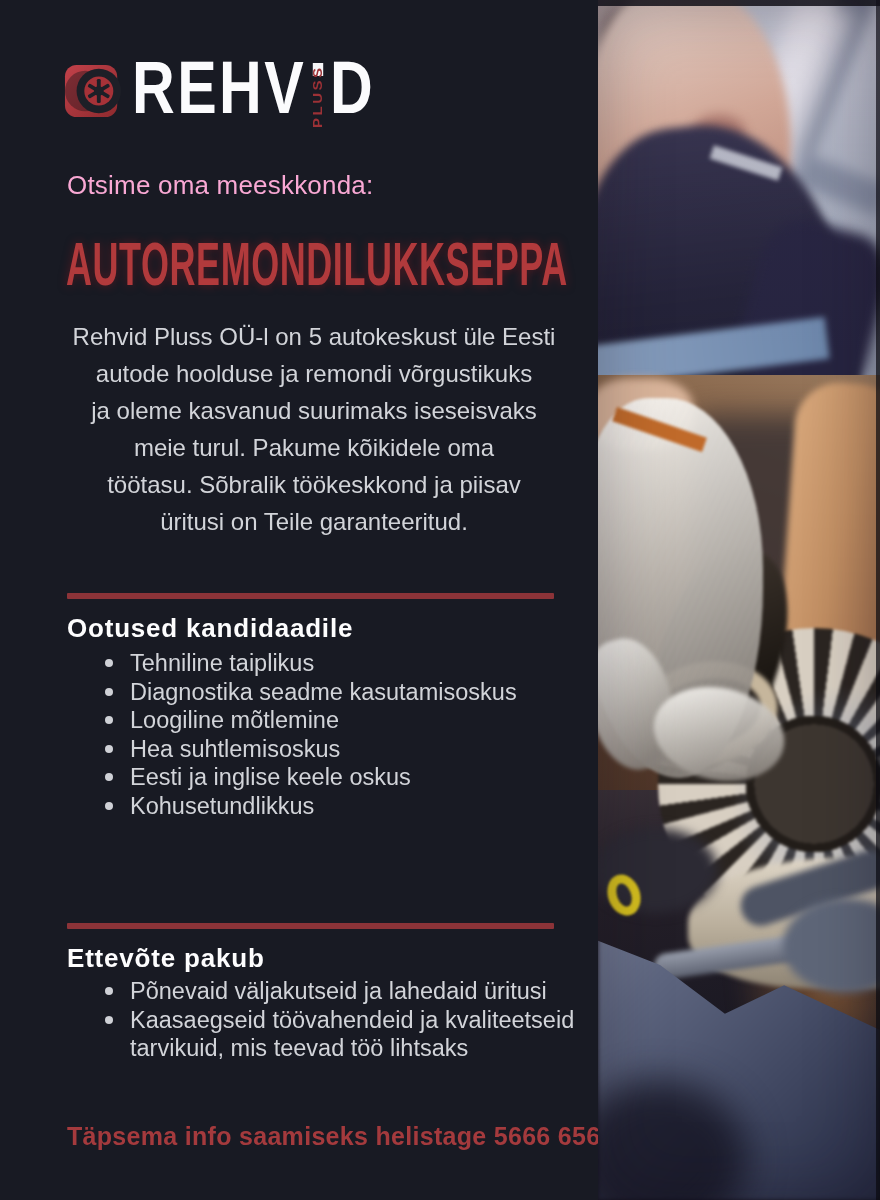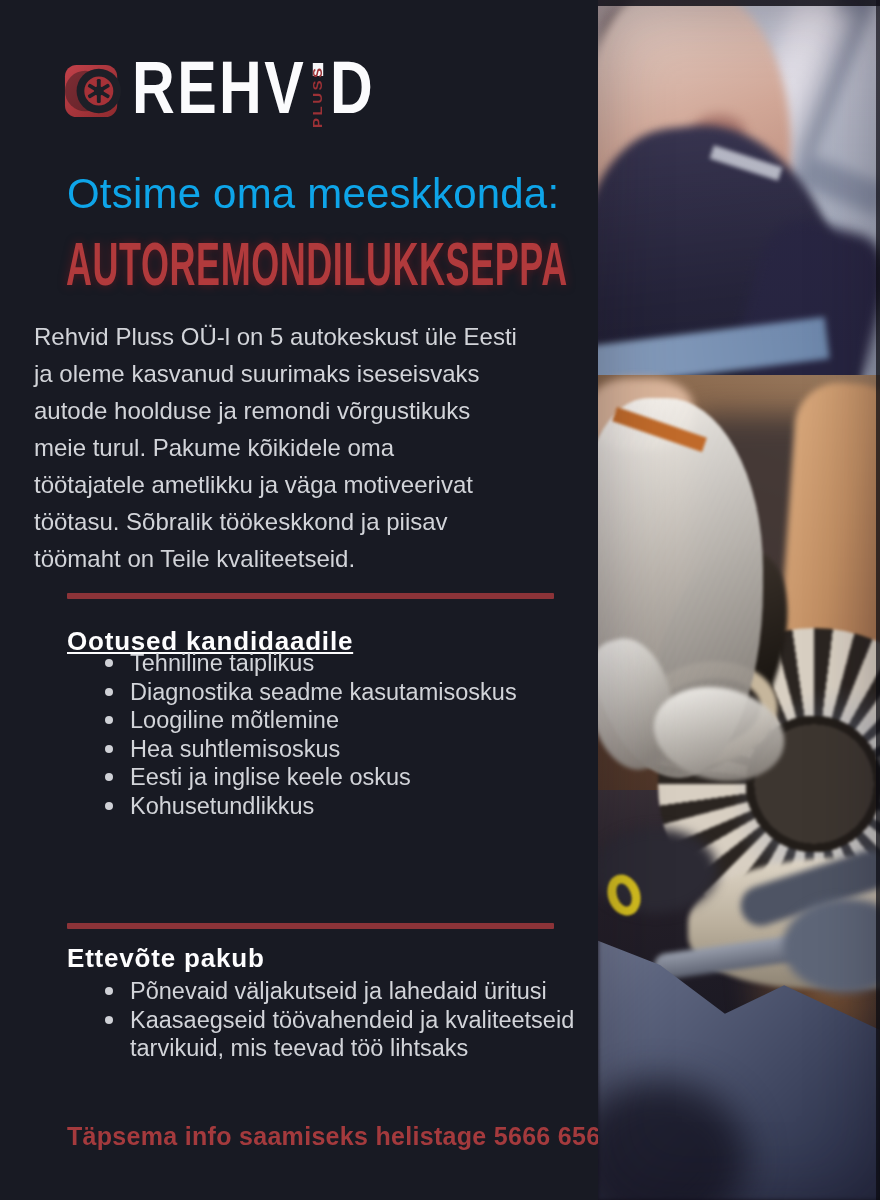--- a/index.html
+++ b/index.html
@@ -10,36 +10,36 @@
   .left-panel { position:absolute; left:0; top:0; width:598px; height:1200px; background:#181a23; }
 
   .logo { position:absolute; left:64px; top:58px; display:flex; align-items:flex-start; gap:10px; }
   .logo-text { display:flex; align-items:flex-start; transform:scaleX(0.8); transform-origin:left top;
                font-weight:bold; font-size:74px; line-height:0.82; letter-spacing:3px; color:#fbfbfd; white-space:nowrap; }
   .logo-i { display:inline-flex; flex-direction:column; align-items:center; width:24px; margin:0 3px; }
   .i-dot { width:13px; height:13px; background:#f6f6f8; margin-top:5px; }
   .i-pluss { writing-mode:vertical-rl; transform:rotate(180deg); font-size:15px; font-weight:bold;
              letter-spacing:2.5px; color:#9c3136; line-height:1; margin-top:4px; height:48px; }
 
-  .intro { position:absolute; left:67px; top:170px; font-size:42px; color:#0ea5e9; letter-spacing:0.2px; white-space:nowrap; }
+  .intro { position:absolute; left:67px; top:170px; font-size:26px; color:#f9a8d4; letter-spacing:0.2px; white-space:nowrap; }
 
   .headline { position:absolute; left:66px; top:233px; font-size:62px; line-height:1; font-weight:bold;
               color:#b13a3c; transform:scaleX(0.58); transform-origin:left top; white-space:nowrap;
               letter-spacing:1px; text-shadow:0 0 12px rgba(140,25,32,0.5); }
 
-  .description { position:absolute; left:34px; top:318px; width:560px; 
+  .description { position:absolute; left:34px; top:318px; width:560px; text-align:center;
                  font-size:24px; line-height:37px; color:#d2d4d9; }
   .description div { white-space:nowrap; }
 
   .divider { position:absolute; left:67px; width:487px; height:6px; background:#8b3338; border-radius:1px; }
   .divider.d1 { top:593px; }
   .divider.d2 { top:923px; }
 
   .section-title { position:absolute; left:67px; font-size:26px; font-weight:bold; color:#fdfdfe; letter-spacing:0.8px; }
-  .section-title.t1 { top:626px;text-decoration:underline; }
+  .section-title.t1 { top:613px; }
   .section-title.t2 { top:943px; }
 
   ul.bullets { position:absolute; left:67px; margin:0; padding:0; list-style:none; }
   ul.bullets.l1 { top:649px; }
   ul.bullets.l2 { top:977px; }
   ul.bullets li { position:relative; padding-left:63px; font-size:23.5px; line-height:28.5px; color:#d2d4d9; }
   ul.bullets.l1 li { max-width:420px; }
   ul.bullets.l2 li { max-width:470px; }
   ul.bullets li::before { content:""; position:absolute; left:38px; top:10px; width:8px; height:8px;
                           border-radius:50%; background:#cfd1d6; }
@@ -171,26 +171,25 @@
         <span>D</span>
       </div>
     </div>
 
     <div class="intro">Otsime oma meeskkonda:</div>
 
     <div class="headline">AUTOREMONDILUKKSEPPA</div>
 
     <div class="description">
       <div>Rehvid Pluss OÜ-l on 5 autokeskust üle Eesti</div>
+      <div>autode hoolduse ja remondi võrgustikuks</div>
       <div>ja oleme kasvanud suurimaks iseseisvaks</div>
-      <div>autode hoolduse ja remondi võrgustikuks</div>
       <div>meie turul. Pakume kõikidele oma</div>
-      <div>töötajatele ametlikku ja väga motiveerivat</div>
       <div>töötasu. Sõbralik töökeskkond ja piisav</div>
-      <div>töömaht on Teile kvaliteetseid.</div>
+      <div>üritusi on Teile garanteeritud.</div>
     </div>
 
     <div class="divider d1"></div>
 
     <div class="section-title t1">Ootused kandidaadile</div>
     <ul class="bullets l1">
       <li>Tehniline taiplikus</li>
       <li>Diagnostika seadme kasutamisoskus</li>
       <li>Loogiline mõtlemine</li>
       <li>Hea suhtlemisoskus</li>

